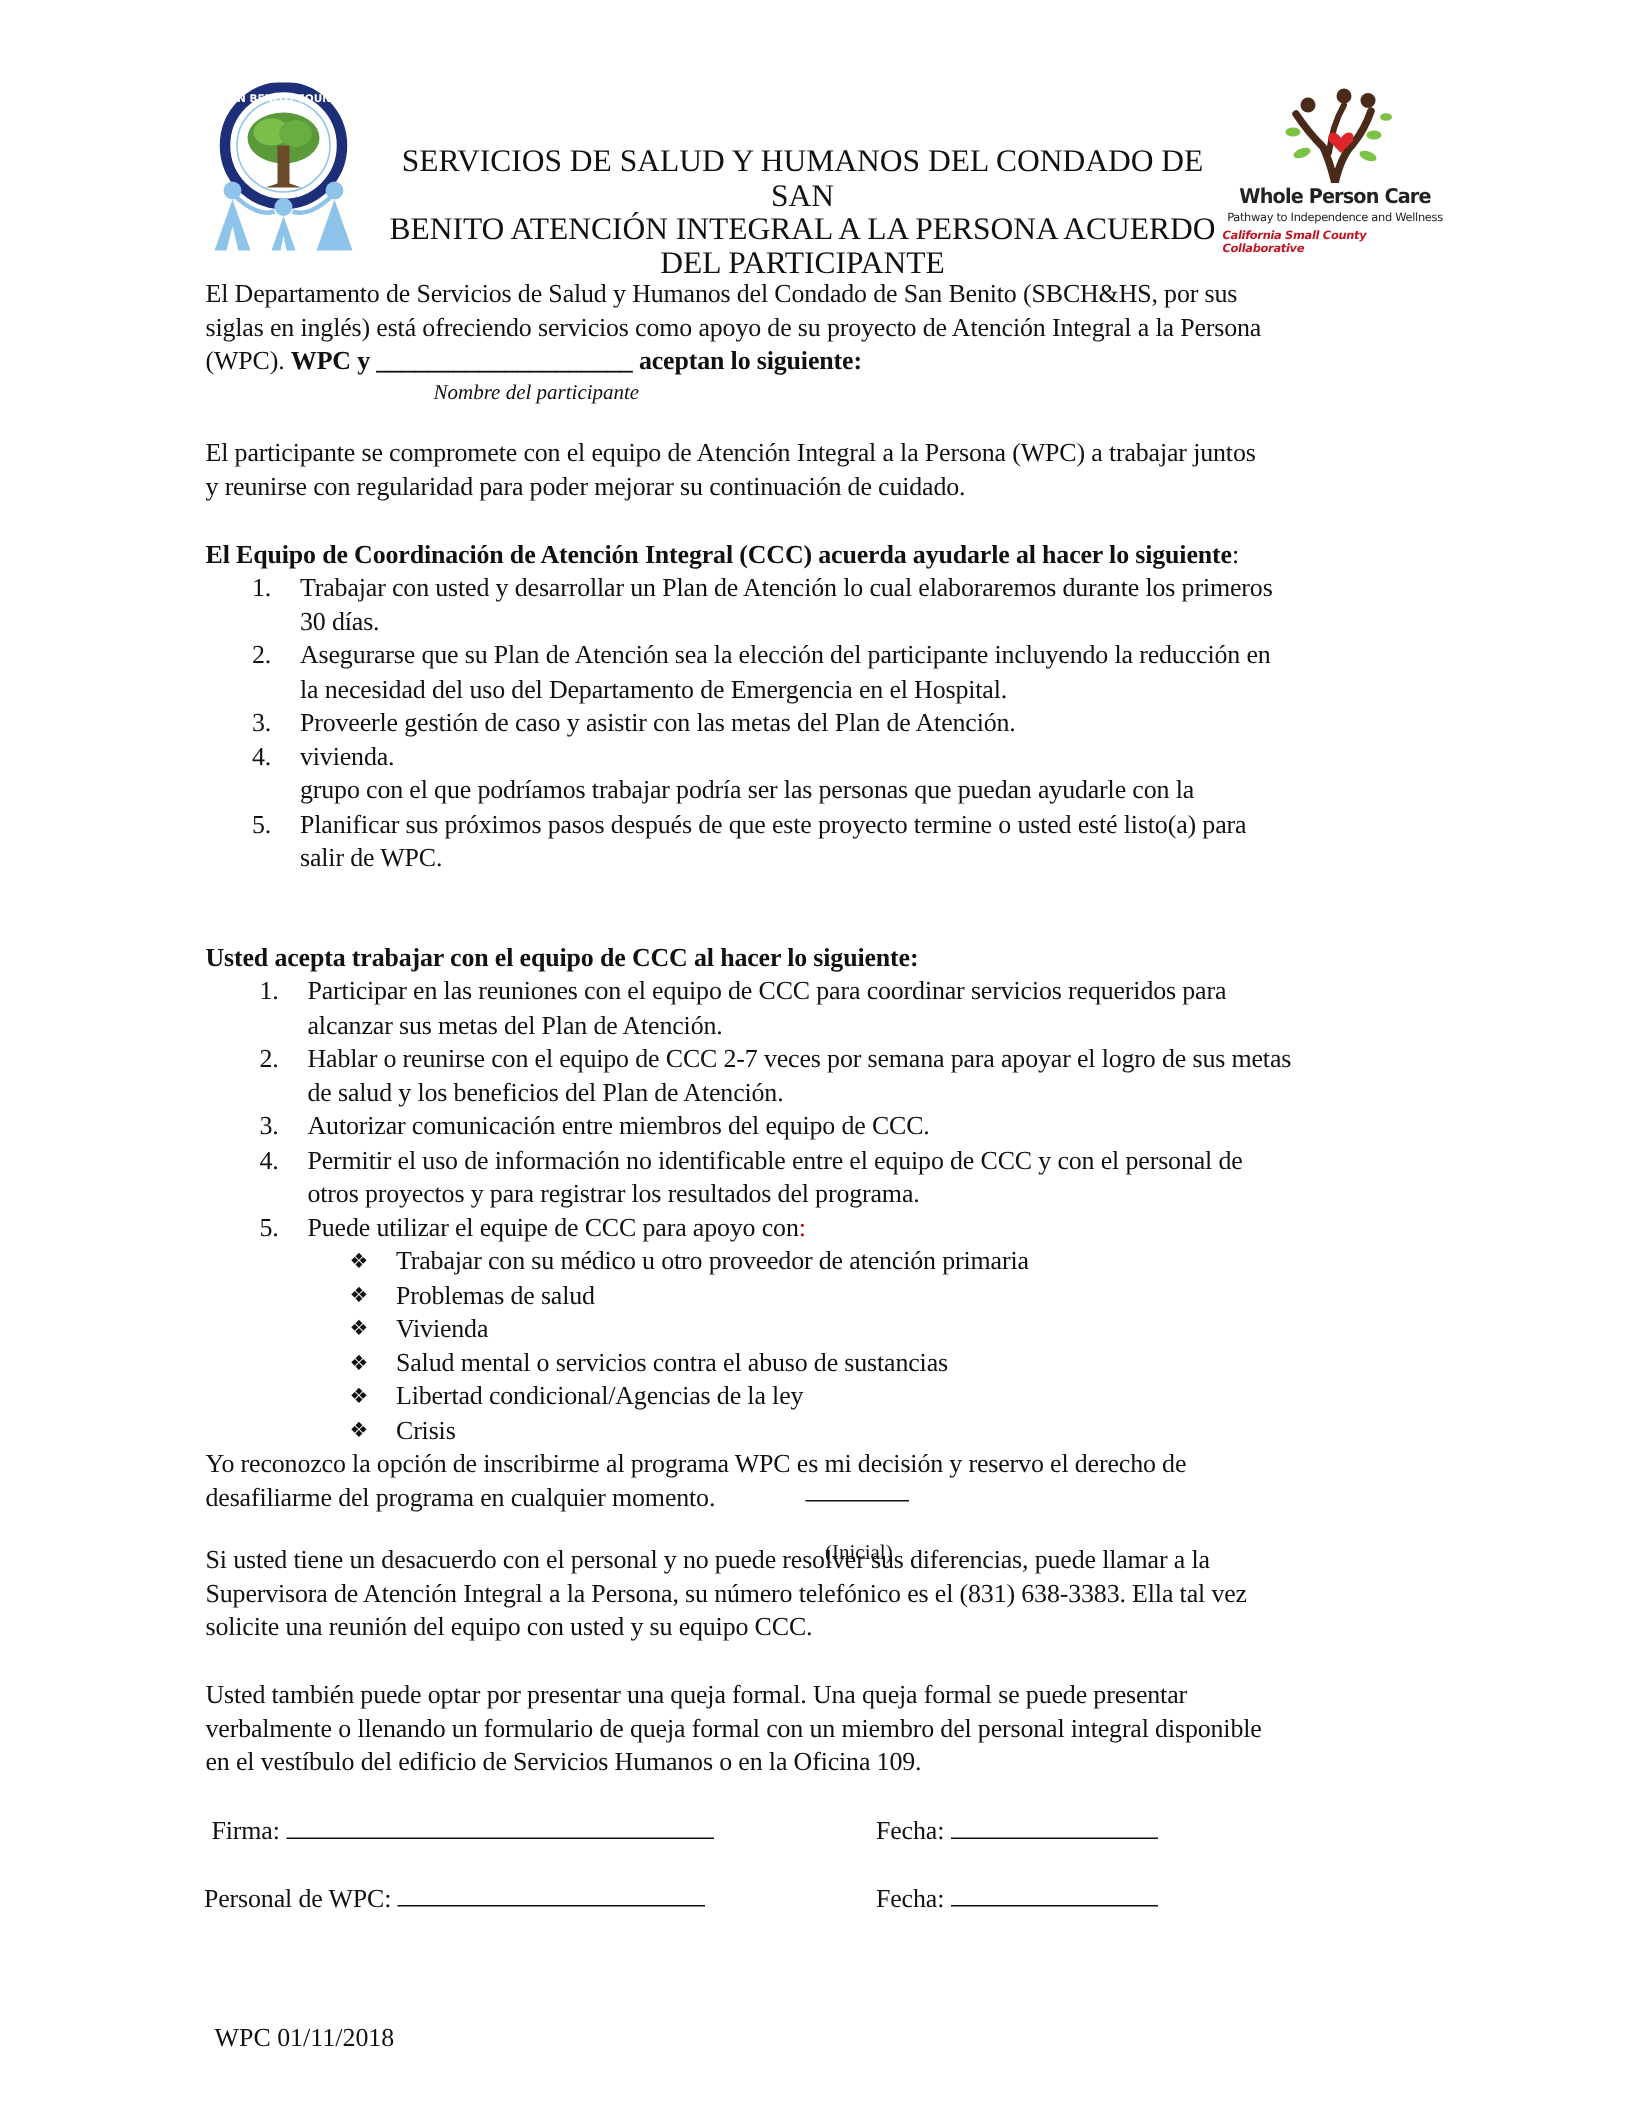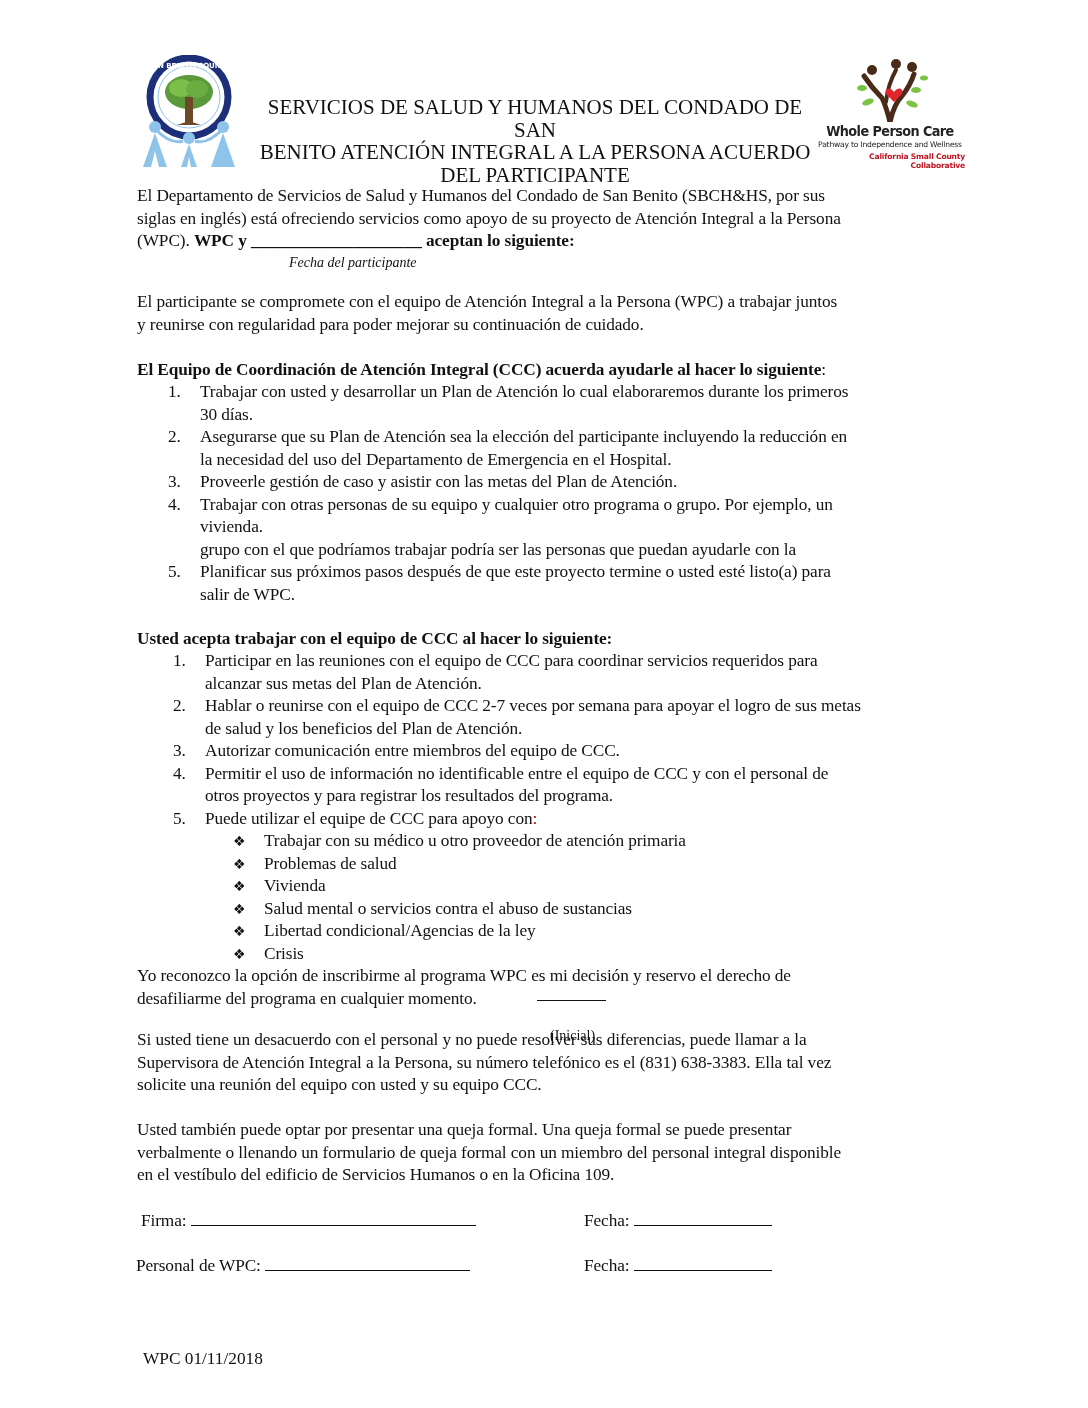--- a/index.html
+++ b/index.html
@@ -10,23 +10,23 @@
   .header-title { left: 250px; top: 96px; width: 570px; text-align: center;
                   font-size: 21px; line-height: 22.5px; }
   .header-title span { display: block; }
   .logo-left { left: 137px; top: 55px; width: 104px; height: 113px; }
   .logo-right { left: 815px; top: 58px; width: 150px; height: 110px; }
   .wpc-name { position:absolute; left: 0; top: 65px; width: 150px; text-align:center;
               font-family: "DejaVu Sans", sans-serif; font-weight: bold; font-size: 13.5px;
               letter-spacing: -0.6px; color:#222; transform: scaleX(0.95); }
   .wpc-tag { position:absolute; left: 0; top: 82px; width: 150px; text-align:center;
              font-family: "DejaVu Sans", sans-serif; font-size: 7.6px; color:#222; letter-spacing:-0.2px; }
-  .wpc-collab { position:absolute; left: 0; top: 94px; width: 150px; text-align:right;
+  .wpc-collab { position:absolute; left: 0; top: 94px; width: 150px; text-align:left;
                 font-family: "DejaVu Sans", sans-serif; font-size: 7.6px; color:#c01622;
-                font-weight: bold; letter-spacing:-0.2px; }
+                font-style: italic; font-weight: bold; letter-spacing:-0.2px; }
   .para { left: 137px; width: 820px; }
   .b { font-weight: bold; }
   .ital-note { left: 289px; top: 255px; font-size: 14px; font-style: italic; }
   .list { left: 137px; width: 830px; margin: 0; padding: 0; list-style: none; }
   .list li { position: relative; padding-left: 63px; }
   .list li .num { position: absolute; left: 31px; }
   .list2 li { padding-left: 68px; }
   .list2 li .num { left: 36px; }
   .bullets { left: 233px; margin: 0; padding: 0; list-style: none; }
   .bullets li { position: relative; padding-left: 31px; }
@@ -87,21 +87,21 @@
   <div class="wpc-collab">California Small County Collaborative</div>
 </div>
 
 <div class="abs para txt" style="top:185px">
   <div>El Departamento de Servicios de Salud y Humanos del Condado de San Benito (SBCH&amp;HS, por sus</div>
   <div>siglas en inglés) está ofreciendo servicios como apoyo de su proyecto de Atención Integral a la Persona</div>
   <div>
     <span>(WPC). </span><span class="b">WPC y </span><span class="b">____________________</span><span class="b"> aceptan lo siguiente:</span>
   </div>
 </div>
-<div class="abs ital-note">Fecha del participante</div>
+<div class="abs ital-note">Nombre del participante</div>
 
 <div class="abs para txt" style="top:291px">
   <div>El participante se compromete con  el equipo de Atención Integral a la Persona (WPC) a trabajar juntos</div>
   <div>y reunirse con regularidad para poder mejorar su continuación de cuidado.</div>
 </div>
 
 <div class="abs para txt" style="top:359px">
   <span class="b">El Equipo de Coordinación de Atención Integral (CCC) acuerda ayudarle al hacer lo siguiente</span><span>:</span>
 </div>
 <ul class="abs list txt" style="top:381px">
@@ -114,21 +114,20 @@
       <span class="num">2.</span>
       <div>Asegurarse que su Plan de Atención sea la elección del participante incluyendo la reducción en</div>
       <div>la necesidad del uso del Departamento de Emergencia en el Hospital.</div>
     </li>
   <li>
       <span class="num">3.</span>
       <div>Proveerle gestión de caso y asistir con las metas del Plan de Atención.</div>
     </li>
   <li>
       <span class="num">4.</span>
-      <div>Trabajar con otras personas de su equipo y cualquier otro programa o grupo. Por ejemplo, un</div>
       <div>vivienda.</div>
       <div>grupo con el que podríamos trabajar podría ser las personas que puedan ayudarle con la</div>
     </li>
   <li>
       <span class="num">5.</span>
       <div>Planificar sus próximos pasos después de que este proyecto termine o usted esté listo(a) para</div>
       <div>salir de WPC.</div>
     </li>
 </ul>
 

